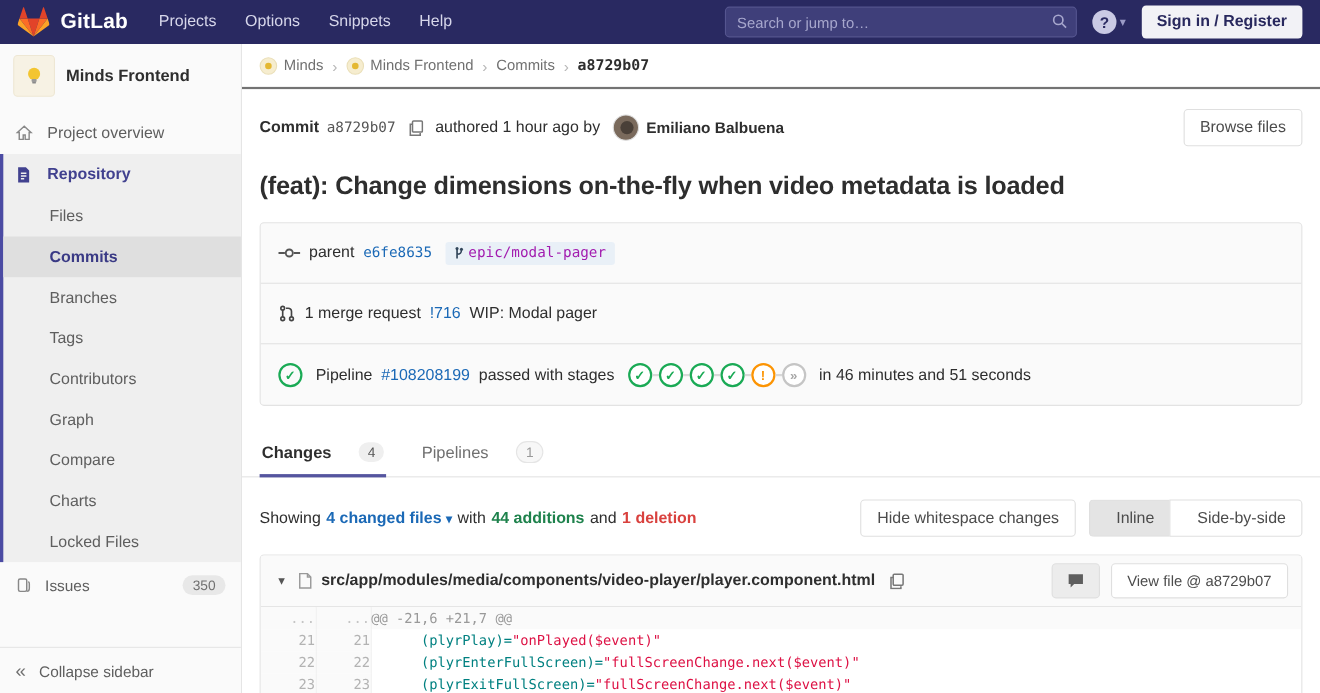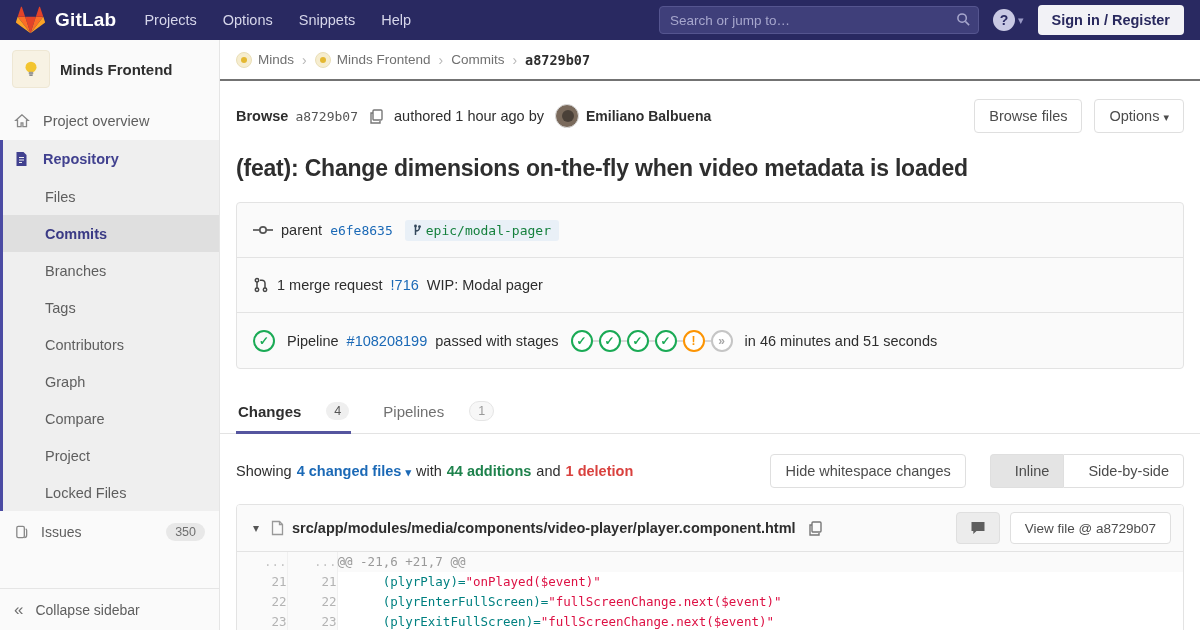--- a/index.html
+++ b/index.html
@@ -81,21 +81,21 @@
   .commit-title { font-size:23px; font-weight:bold; color:#2e2e2e; padding:16px 16px 4px 16px;
     letter-spacing:-.2px; }
 
   .info-box { margin:16px 16px 0 16px; border:1px solid #e3e3e3; border-radius:4px;
     background:#fafafa; }
   .info-row { display:flex; align-items:center; gap:8px; padding:0 16px; height:55px;
     border-bottom:1px solid #e3e3e3; font-size:14.5px; }
   .info-row:last-child { border-bottom:none; }
   .link { color:#1b69b6; text-decoration:none; cursor:pointer; }
   .branch-badge { background:#e9f0f7; border-radius:3px; padding:3px 8px; display:inline-flex;
-    align-items:center; gap:4px; font-size:13px; color:#15803d; margin-left:4px; }
+    align-items:center; gap:4px; font-size:13px; color:#a21caf; margin-left:4px; }
   .stage-track { display:flex; align-items:center; margin:0 4px; }
   .stage { width:22px; height:22px; border-radius:50%; border:2px solid; background:#fff;
     display:flex; align-items:center; justify-content:center; font-size:12px; font-weight:bold; }
   .stage + .stage-link { width:6px; height:2px; background:#d8d8d8; }
   .stage-link { width:6px; height:2px; background:#d8d8d8; }
   .stage-success { border-color:#1aaa55; color:#1aaa55; }
   .stage-warning { border-color:#fc9403; color:#fc9403; }
   .stage-skipped { border-color:#c5c5c5; color:#a7a7a7; }
   .status-check { width:22px; height:22px; border-radius:50%; border:2px solid #1aaa55;
     color:#1aaa55; display:flex; align-items:center; justify-content:center;
@@ -110,21 +110,21 @@
   .tab-badge { background:#efefef; color:#555; border-radius:10px; font-size:12.5px;
     padding:2px 8px; font-weight:normal; }
   .tab:not(.active) .tab-badge { color:#999; border:1px solid #e5e5e5; background:#f7f7f7; }
 
   .diff-stats { display:flex; align-items:center; padding:20px 16px 14px 16px; font-size:14.5px; }
   .stats-text { color:#2e2e2e; display:flex; gap:5px; align-items:center; flex-wrap:wrap; }
   .changed-files { color:#1b69b6; font-weight:bold; cursor:pointer; }
   .caret { font-size:11px; }
   .additions { color:#1e824c; font-weight:bold; }
   .deletions { color:#d9413e; font-weight:bold; }
-  .stats-actions { margin-left:auto; display:flex; gap:24px; align-items:flex-end; }
+  .stats-actions { margin-left:auto; display:flex; gap:12px; align-items:flex-end; }
   .btn-group { display:flex; }
   .btn-group .btn { border-radius:0; border-right-width:0;padding-left:24px; }
   .btn-group .btn:first-child { border-radius:4px 0 0 4px; }
   .btn-group .btn:last-child { border-radius:0 4px 4px 0; border-right-width:1px; }
   .btn.seg-active { background:#e4e4e4; }
 
   .file-box { margin:2px 16px 0 16px; border:1px solid #e3e3e3; border-radius:4px 4px 0 0; overflow:hidden; }
   .file-header { display:flex; align-items:center; gap:8px; background:#fafafa;
     border-bottom:1px solid #e3e3e3; padding:8px 12px; height:47px; }
   .file-caret { color:#555; font-size:12px; cursor:pointer; padding:0 4px; }
@@ -235,21 +235,21 @@
     <div class="side-item sub-item">
         <span>Contributors</span>
       </div>
     <div class="side-item sub-item">
         <span>Graph</span>
       </div>
     <div class="side-item sub-item">
         <span>Compare</span>
       </div>
     <div class="side-item sub-item">
-        <span>Project</span>
+        <span>Charts</span>
       </div>
     <div class="side-item sub-item">
         <span>Locked Files</span>
       </div>
   </div>
 
   <div class="issues-row">
     <span class="icon16">
       <svg width="15" height="16" viewBox="0 0 16 16">
         <rect x="3" y="2" width="8" height="12" rx="1.5" fill="none" stroke="#888" stroke-width="1.4"></rect>
@@ -282,37 +282,33 @@
         </span>
       <span>Minds Frontend</span>
     </a>
     <span class="crumb-sep">›</span>
     <a>Commits</a>
     <span class="crumb-sep">›</span>
     <span class="crumb-current mono">a8729b07</span>
   </div>
 
   <div class="commit-meta">
-    <span class="commit-label">Browse</span>
+    <span class="commit-label">Commit</span>
     <span class="mono commit-sha">a8729b07</span>
     <span class="copy-icon">
       <svg width="14" height="15" viewBox="0 0 14 15">
         <rect x="4" y="1" width="9" height="10" rx="1" fill="none" stroke="#777" stroke-width="1.4"></rect>
         <path d="M4 4H2v10h9v-2" fill="none" stroke="#777" stroke-width="1.4"></path>
       </svg>
     </span>
     <span class="meta-text">authored 1 hour ago by</span>
     <span class="author-avatar"></span>
     <span class="author-name">Emiliano Balbuena</span>
     <span class="meta-actions">
       <button class="btn">Browse files</button>
-      <button class="btn">
-        <span>Options</span>
-        <span class="caret">▾</span>
-      </button>
     </span>
   </div>
 
   <h1 class="commit-title">(feat): Change dimensions on-the-fly when video metadata is loaded</h1>
 
   <div class="info-box">
     <div class="info-row">
       <span>
         <svg width="20" height="14" viewBox="0 0 20 14">
           <circle cx="10" cy="7" r="3.2" fill="none" stroke="#555" stroke-width="1.7"></circle>

